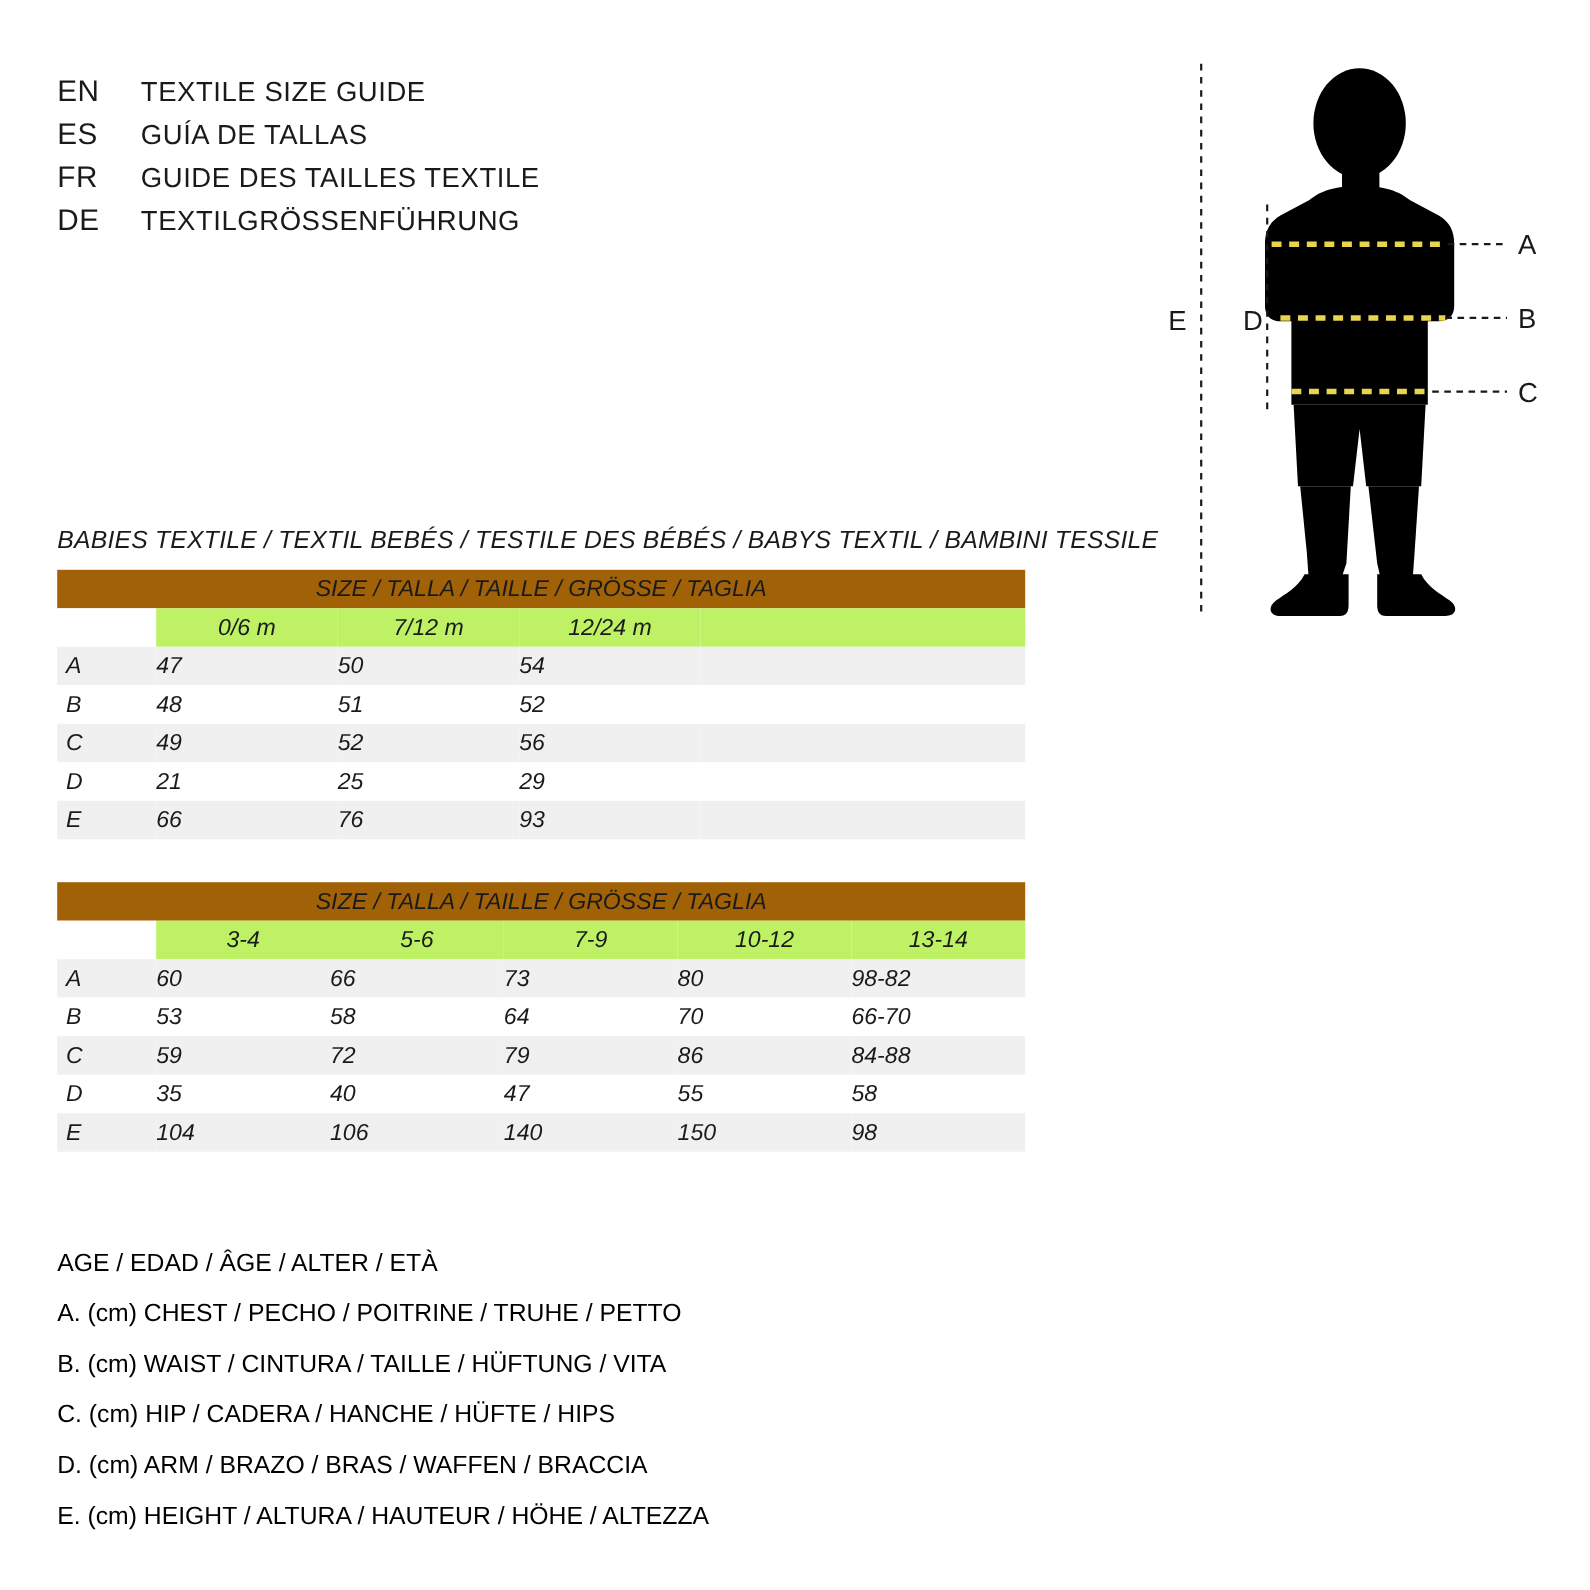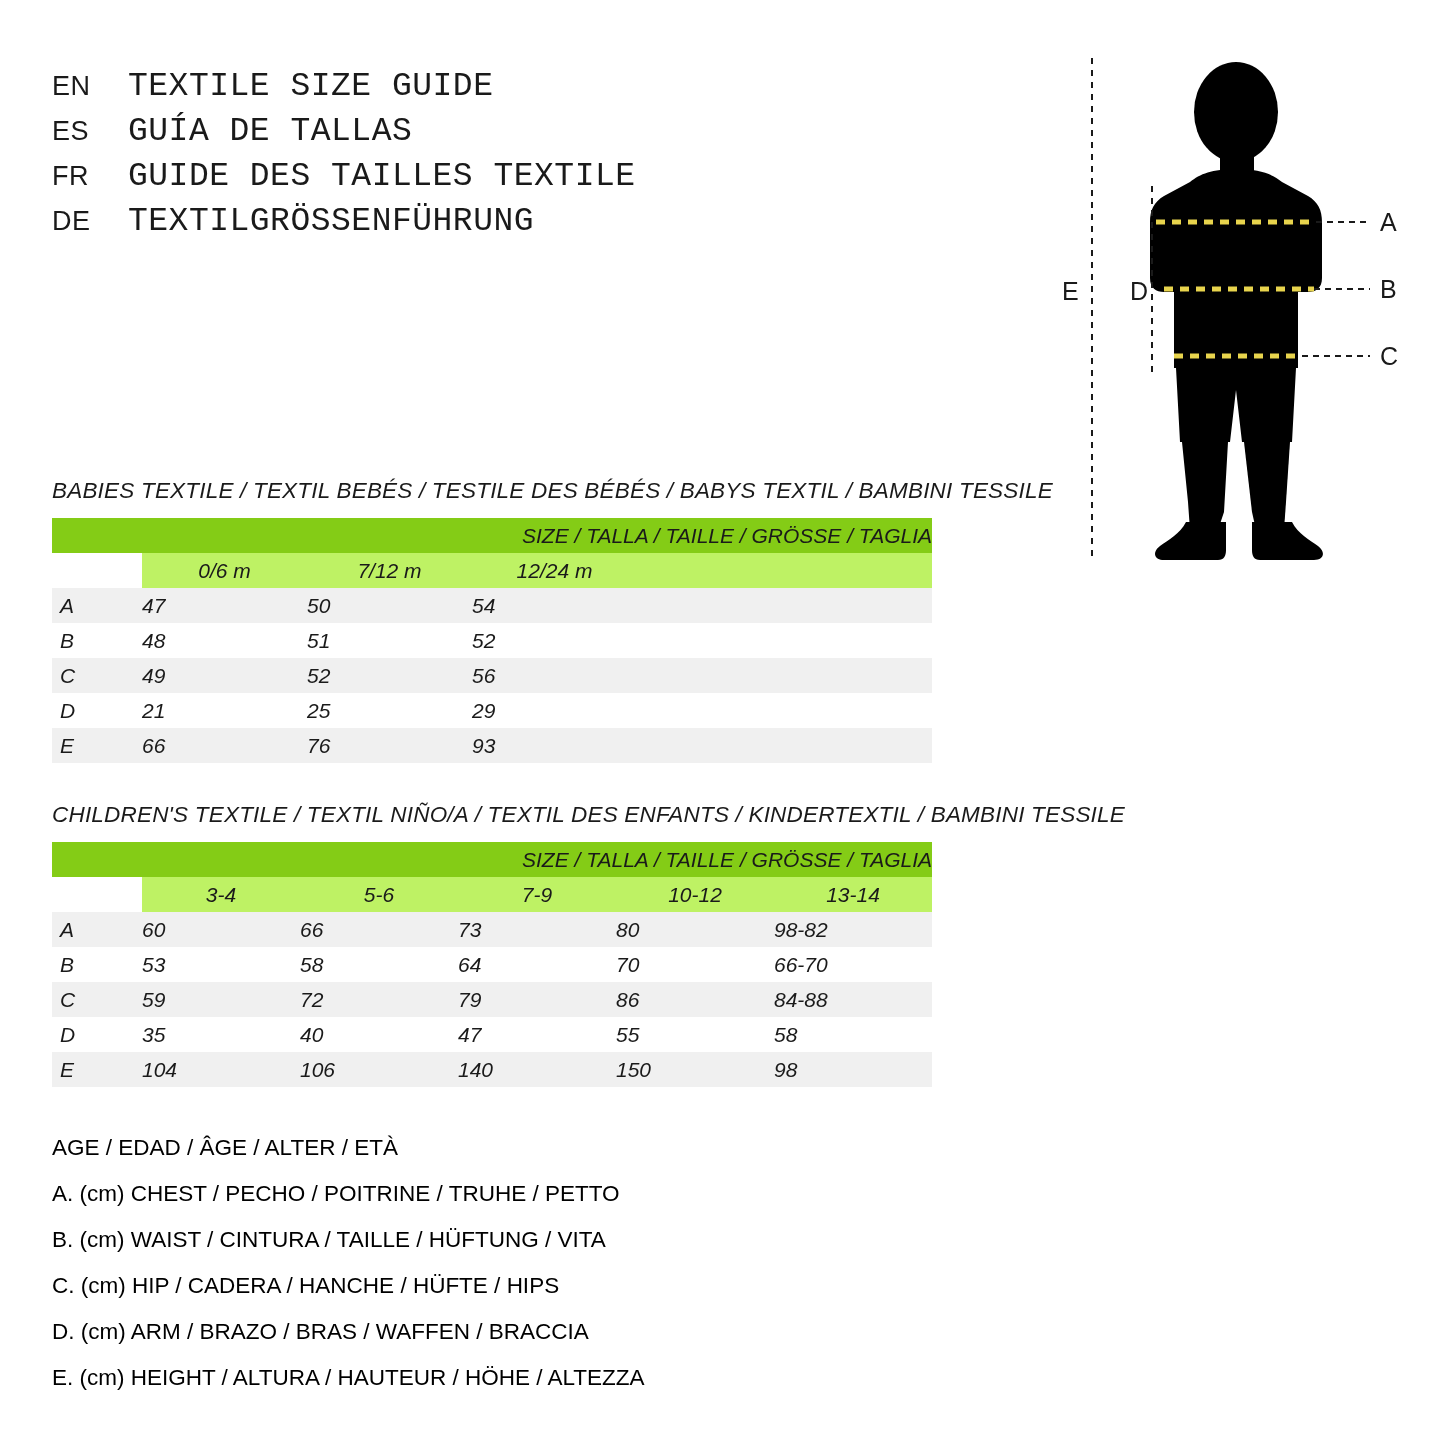--- a/index.html
+++ b/index.html
@@ -33,24 +33,23 @@
     align-items: baseline;
     margin-bottom: 8px;
   }
   .title-lang {
     width: 76px;
     font-size: 27px;
     letter-spacing: 0.5px;
     color: #1a1a1a;
   }
   .title-text {
-    font-size: 33px;
+    font-size: 25px;
     letter-spacing: 0.5px;
     color: #1a1a1a;
-    font-family: Liberation Mono, monospace;
   }
 
   
   .figure {
     position: absolute;
     left: 1040px;
     top: 50px;
     width: 380px;
     height: 520px;
   }
@@ -77,24 +76,24 @@
   }
   table.sizes td, table.sizes th {
     font-size: 21px;
     font-weight: normal;
     color: #1a1a1a;
     padding: 0;
     height: 35px;
     vertical-align: middle;
   }
   .hdr-band td {
-    background: #84cc16;
+    background: #a16207;
     height: 36px;
     padding-left: 8px;
-    text-align: right;
+    text-align: center;
   }
   .col-label {
     width: 90px;
     padding-left: 8px !important;
     text-align: left;
   }
   .col-val {
     text-align: left;
   }
   .row-shade td { background: #f0f0f0; }
@@ -251,21 +250,20 @@
           <td class="col-val">66</td>
           <td class="col-val">76</td>
           <td class="col-val">93</td>
           <td></td>
         </tr>
       </tbody>
     </table>
   </div>
 
   <div class="section" style="top:802px;">
-    <div class="section-title">CHILDREN'S TEXTILE / TEXTIL NIÑO/A / TEXTIL DES ENFANTS / KINDERTEXTIL / BAMBINI TESSILE</div>
     <table class="sizes children">
       <colgroup>
         <col class="c0">
           <col class="cv">
           <col class="cv">
           <col class="cv">
           <col class="cv">
           <col class="cv">
       </colgroup>
       <tbody>

